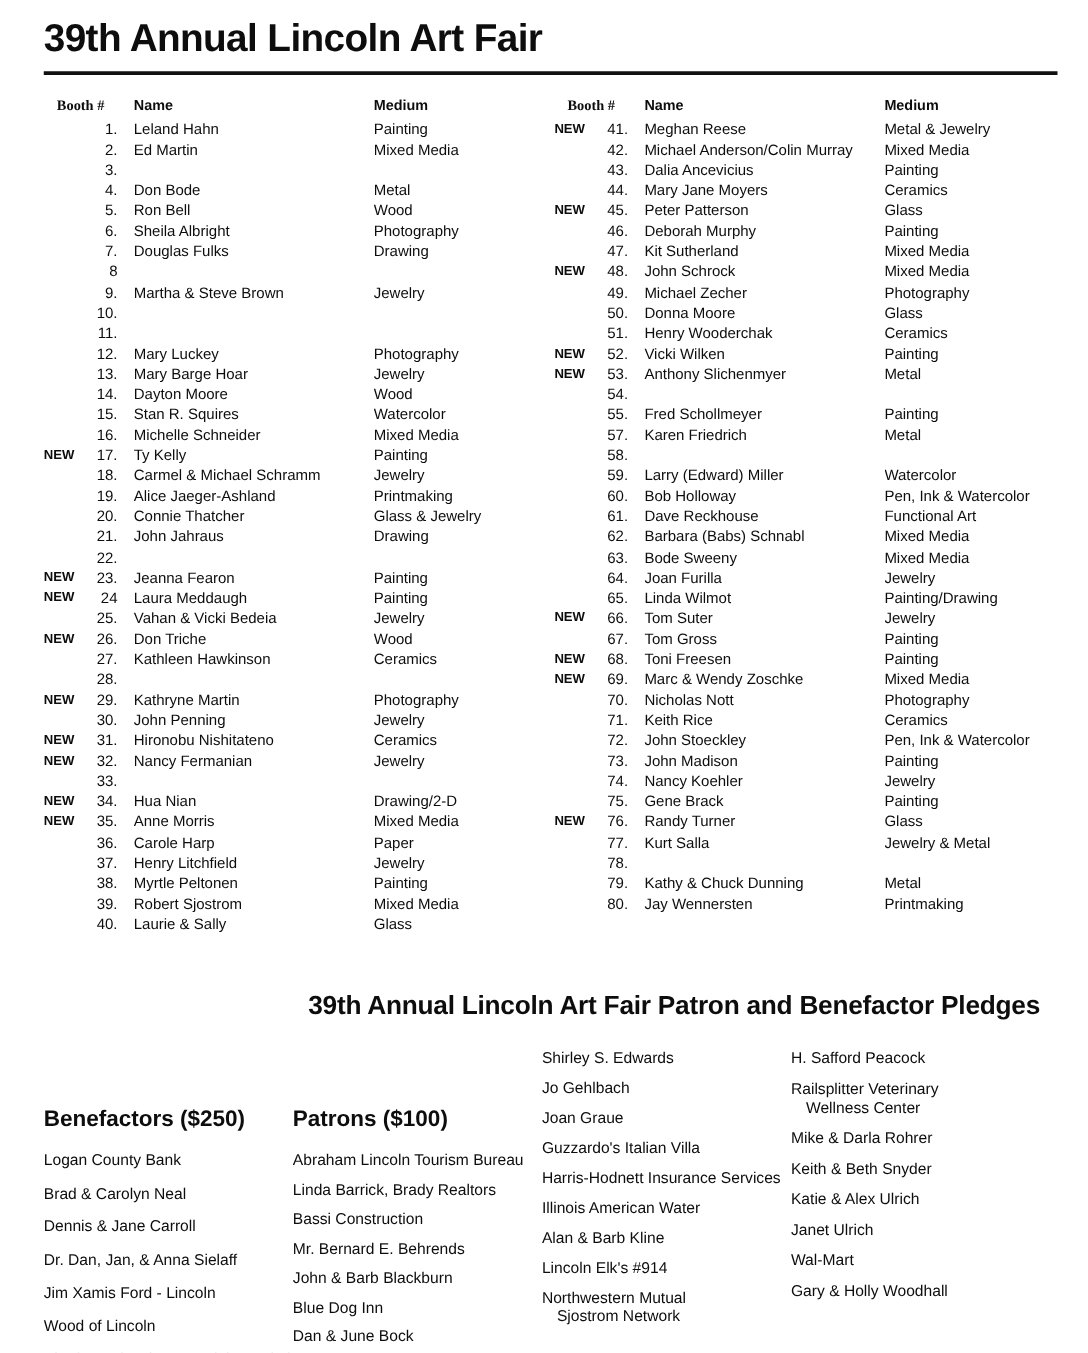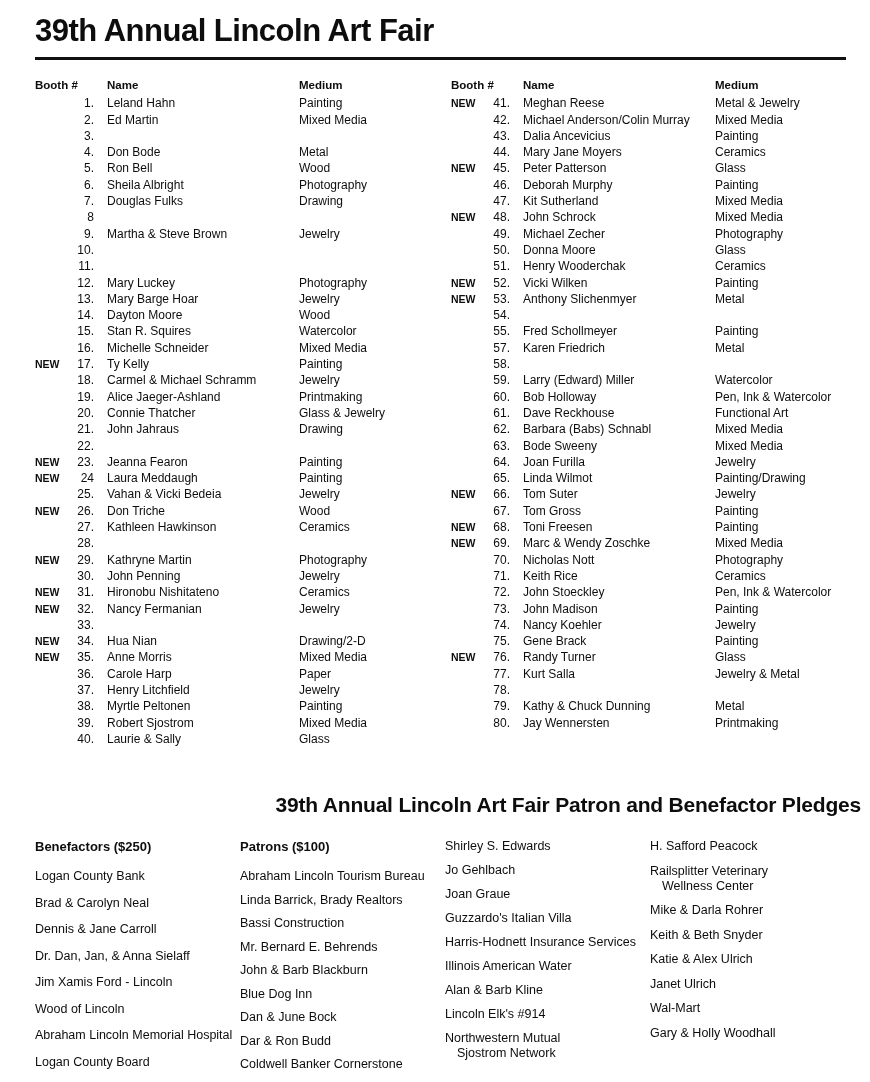--- a/index.html
+++ b/index.html
@@ -1,44 +1,44 @@
 <!DOCTYPE html>
 <html><head>
 <meta charset="utf-8">
 <style>
   * { box-sizing: border-box; }
   html, body {
     margin: 0; padding: 0; background: #ffffff; color: #0d0d0d;
     font-family: "Liberation Sans", sans-serif;
     -webkit-font-smoothing: antialiased;
   }
-  .page { width: 870px; height: 1082px; padding: 0 9px 0 35px; overflow: hidden; background: #fff; }
+  .page { width: 870px; height: 1082px; padding: 0 38px 0 35px; overflow: hidden; background: #fff; }
 
   h1.title { margin: 0; padding-top: 13px; font-size: 31px; font-weight: bold; letter-spacing: -0.5px; }
   .rule { height: 3px; background: #111; margin-top: 8px; width: 811px; }
 
   .tables { display: flex; gap: 20px; margin-top: 17px; }
   .tcol { width: 396px; }
   .trow {
     display: grid;
     grid-template-columns: 30px 29px 205px 1fr;
     line-height: 16.3px; font-size: 12px;
     white-space: nowrap;
   }
   .thead { font-weight: bold; font-size: 11.5px; margin-bottom: 2px; }
-  .hbooth { grid-column: 1 / 3; text-align: left; }
+  .hbooth { grid-column: 1 / 3; text-align: center; font-family: Liberation Serif, serif; }
   .cnew { font-weight: bold; font-size: 10.5px; }
   .cbooth { text-align: right; }
   .cname { padding-left: 13px; overflow: hidden; }
   .cmedium { overflow: hidden; }
 
   h2.pledges-title { margin: 46px 0 0 0; font-size: 21px; font-weight: bold; letter-spacing: -0.2px; text-align: right; }
   .pledges { display: flex; margin-top: 22px; }
   .pcol { width: 205px; }
-  .pheader { font-weight: bold; font-size: 13px; margin-bottom: 15px; }
+  .pheader { font-weight: bold; font-size: 18px; margin-bottom: 15px; margin-top: 46px; }
   .pitem { font-size: 12.5px; line-height: 15px; }
   .pcol1 .pitem { margin-bottom: 11.5px; }
   .pcol2 .pitem { margin-bottom: 8.5px; }
   .pcol3 .pitem { margin-bottom: 9px; }
   .pcol4 .pitem { margin-bottom: 9.5px; }
   .cont { padding-left: 12px; }
 </style>
 </head>
 <body>
 

